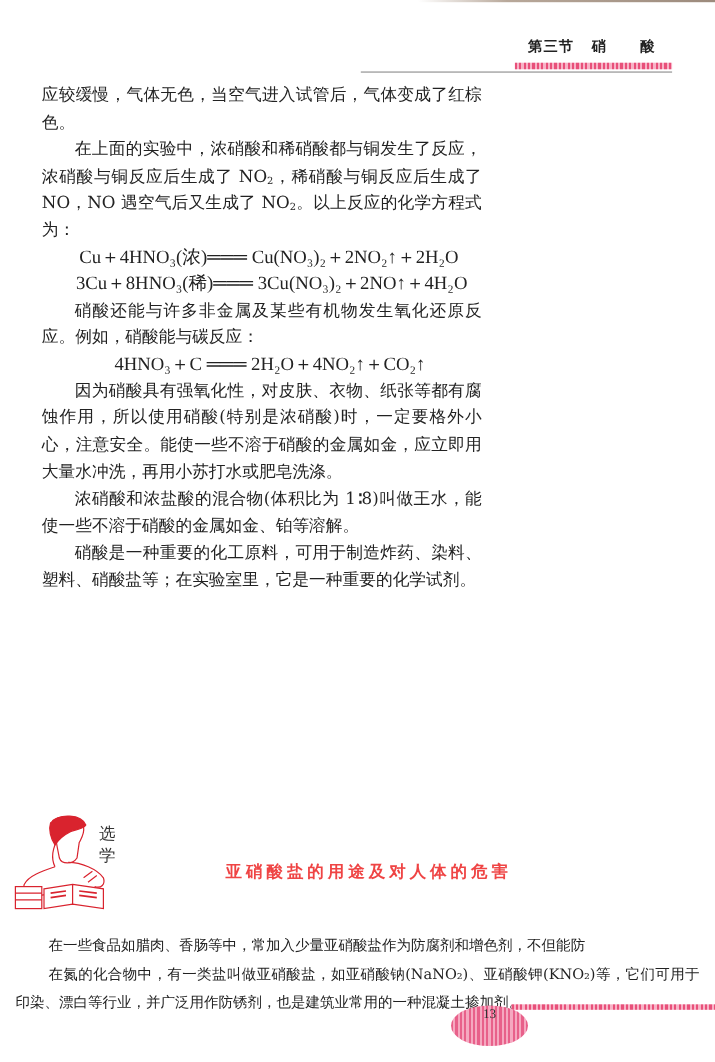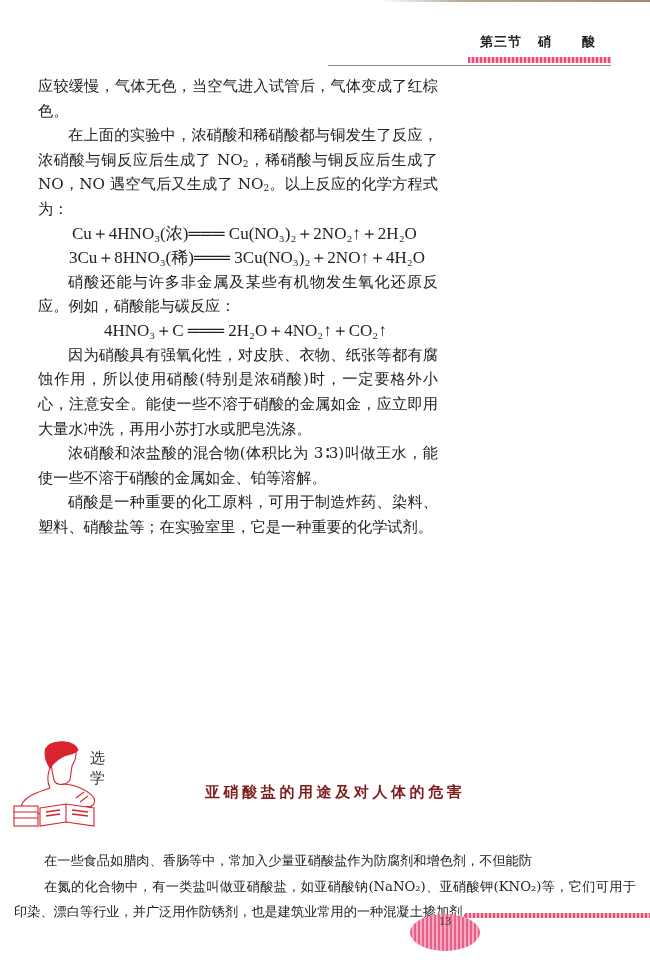--- a/index.html
+++ b/index.html
@@ -20,21 +20,21 @@
   .main { position:absolute; left:24px; top:74px; width:400px; font-size:15.2px; line-height:24.6px;margin-left:14px; }
   .main p { margin:0; text-align:justify; }
   .main p.ind { text-indent:30px; }
   .eq { white-space:nowrap; font-family:"Liberation Serif","DejaVu Serif",serif; font-size:17px; line-height:24px; }
   sub { font-size:9px; vertical-align:-2px; line-height:0; }
 
   .illus { position:absolute; left:10px; top:740px; width:110px; height:92px; }
   .xuanxue { position:absolute; left:90px; top:748px; width:18px; font-size:15px; line-height:20px;
     font-family:"DejaVu Sans","Liberation Sans",sans-serif; color:#333; }
   .box-title { position:absolute; top:783px; left:205px; font-size:15px; font-weight:bold; letter-spacing:3.6px;
-    font-family:"DejaVu Sans","Liberation Sans",sans-serif; color:#7f1d1d; }
+    font-family:"DejaVu Sans","Liberation Sans",sans-serif; color:#ef4444; }
   .box-text { position:absolute; left:14px; top:848px; width:622px; font-size:13.2px; line-height:25.5px; }
   .box-text p { margin:0; text-align:justify; }
   .box-text p.ind { text-indent:30px; }
 
   .foot-stripe { position:absolute; top:913px; left:465px; right:0; height:5px;
     background:repeating-linear-gradient(90deg,#e8507a 0 2px,#f7b3c6 2px 4px); }
   .page-oval { position:absolute; top:914px; left:410px; width:70px; height:37px; border-radius:50%;
     background:repeating-linear-gradient(90deg,#e8608a 0 2px,#f5a8c0 2px 4px);
     display:flex; justify-content:center; }
   .page-num { font-size:12px; color:#333; font-family:"Liberation Serif","DejaVu Serif",serif; }
@@ -53,21 +53,21 @@
 <div class="header-rule"></div>
 
 <div class="main">
   <p>应较缓慢，气体无色，当空气进入试管后，气体变成了红棕色。</p>
   <p class="ind"><span>在上面的实验中，浓硝酸和稀硝酸都与铜发生了反应，浓硝酸与铜反应后生成了 NO</span><sub>2</sub><span>，稀硝酸与铜反应后生成了 NO，NO 遇空气后又生成了 NO</span><sub>2</sub><span>。以上反应的化学方程式为：</span></p>
   <div class="eq" style="padding-left:34px">Cu＋4HNO₃(浓)═══ Cu(NO₃)₂＋2NO₂↑＋2H₂O</div>
   <div class="eq" style="padding-left:31px">3Cu＋8HNO₃(稀)═══ 3Cu(NO₃)₂＋2NO↑＋4H₂O</div>
   <p class="ind">硝酸还能与许多非金属及某些有机物发生氧化还原反应。例如，硝酸能与碳反应：</p>
   <div class="eq" style="padding-left:66px">4HNO₃＋C ═══ 2H₂O＋4NO₂↑＋CO₂↑</div>
   <p class="ind">因为硝酸具有强氧化性，对皮肤、衣物、纸张等都有腐蚀作用，所以使用硝酸(特别是浓硝酸)时，一定要格外小心，注意安全。能使一些不溶于硝酸的金属如金，应立即用大量水冲洗，再用小苏打水或肥皂洗涤。</p>
-  <p class="ind">浓硝酸和浓盐酸的混合物(体积比为 3∶3)叫做王水，能使一些不溶于硝酸的金属如金、铂等溶解。</p>
+  <p class="ind">浓硝酸和浓盐酸的混合物(体积比为 1∶8)叫做王水，能使一些不溶于硝酸的金属如金、铂等溶解。</p>
   <p class="ind">硝酸是一种重要的化工原料，可用于制造炸药、染料、塑料、硝酸盐等；在实验室里，它是一种重要的化学试剂。</p>
 </div>
 
 <svg class="illus" viewBox="0 0 110 92">
   <g fill="none" stroke="#d9232e" stroke-width="1.1">
     <path d="M38 6 C46 0,62 2,66 12 C67 18,64 22,62 26 L60 40 C56 46,46 46,44 40 L42 30 Z" fill="#fff"></path>
     <path d="M36 8 C44 -1,64 0,68 10 C66 14,58 14,54 16 C50 18,44 22,40 28 C36 22,34 14,36 8 Z" fill="#d9232e"></path>
     <path d="M44 20 C38 30,36 40,40 48"></path>
     <path d="M40 48 C28 52,16 56,12 64 C10 70,16 74,26 74 L58 70"></path>
     <path d="M52 44 C64 44,78 50,84 58 C86 64,82 68,76 66"></path>

